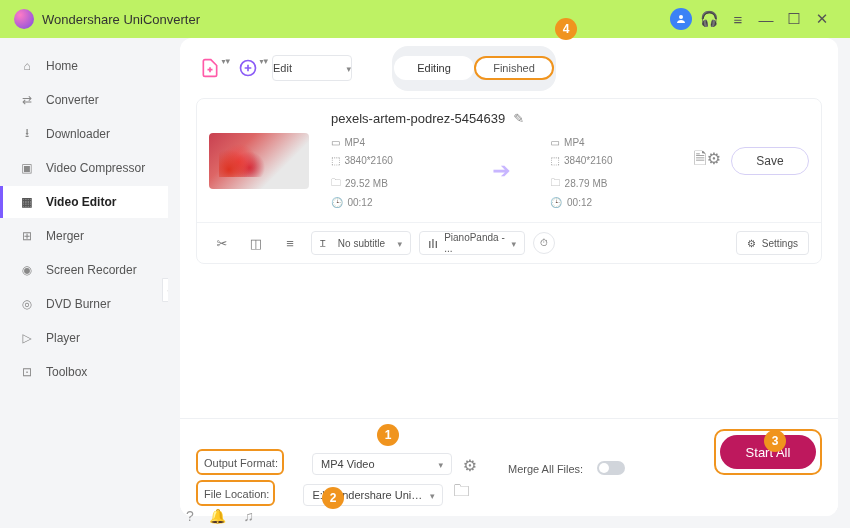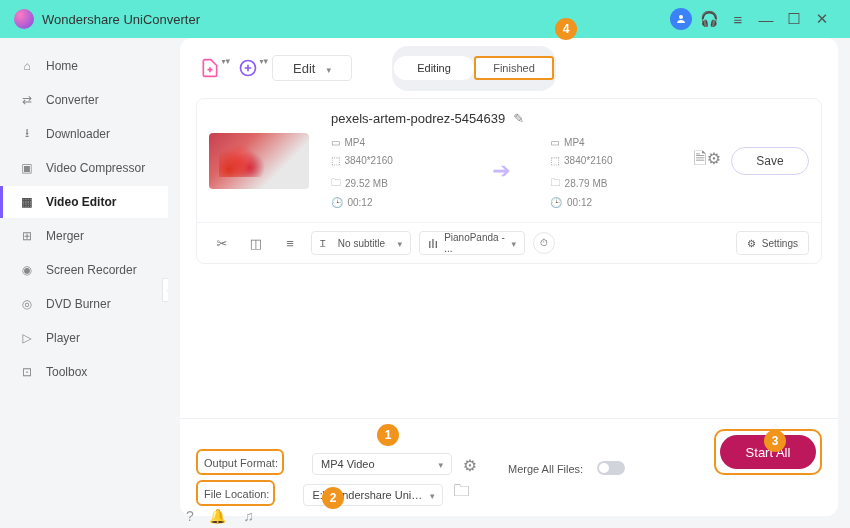--- a/index.html
+++ b/index.html
@@ -1,18 +1,18 @@
 <!DOCTYPE html>
 <html><head>
 <meta charset="utf-8">
 <style>
 * { box-sizing: border-box; margin: 0; padding: 0; font-family: -apple-system, BlinkMacSystemFont, "Segoe UI", Arial, sans-serif; }
 body { width: 850px; height: 528px; background: #f4f5f7; overflow: hidden; position: relative; }
 
-.titlebar { height: 38px; display: flex; align-items: center; padding: 1px 14px; background: #5eead4; }
+.titlebar { height: 38px; display: flex; align-items: center; padding: 1px 14px; background: #bef264; }
 .titlebar .logo { width: 20px; height: 20px; border-radius: 50%; background: radial-gradient(circle at 30% 30%, #ff7ac5, #7b4de0); margin-right: 8px; }
 .titlebar .title { font-size: 13px; color: #333; font-weight: 500; }
 .titlebar .spacer { flex: 1; }
 .titlebar .tb-ic { width: 28px; height: 28px; display: flex; align-items: center; justify-content: center; color: #555; cursor: pointer; font-size: 15px; }
 .titlebar .avatar { width: 22px; height: 22px; border-radius: 50%; background: #3b82f6; display: flex; align-items: center; justify-content: center; color: #fff; font-size: 12px; margin-right: 4px; }
 
 .appbody { display: flex; height: 490px; }
 
 .sidebar { width: 168px; background: #f4f5f7; padding-top: 12px; position: relative; }
 .side-item { height: 32px; display: flex; align-items: center; padding: 0 18px; font-size: 12px; color: #555; cursor: pointer; margin-bottom: 2px; }
@@ -22,25 +22,25 @@
 .collapse-handle { position: absolute; right: -8px; top: 240px; width: 14px; height: 24px; background: #fff; border: 1px solid #e5e7eb; border-radius: 0 6px 6px 0; display: flex; align-items: center; justify-content: center; font-size: 10px; color: #888; cursor: pointer; }
 
 .main { flex: 1; background: #f4f5f7; display: flex; flex-direction: column; position: relative; }
 .mainbox { margin: 0 12px 12px 12px; background: #fff; border-radius: 12px; flex: 1; display: flex; flex-direction: column; overflow: hidden; }
 
 .toolbar { height: 60px; display: flex; align-items: center; padding: 0 16px; gap: 10px; }
 .tb-btn { width: 28px; height: 28px; border-radius: 6px; display: flex; align-items: center; justify-content: center; position: relative; cursor: pointer; }
 .tb-btn.pink { color: #ff5aa8; }
 .tb-btn.purple { color: #8b5cf6; }
 .tb-btn .car { font-size: 8px; color: #888; position: absolute; right: -6px; top: 2px; }
-.edit-dd { width: 80px; height: 26px; border: 1px solid #e5e7eb; border-radius: 4px; font-size: 13px; display: flex; align-items: center; padding: 0 20px; justify-content: space-between; color: #444; cursor: pointer; background: #fff; }
+.edit-dd { width: 80px; height: 26px; border: 1px solid #e5e7eb; border-radius: 4px; font-size: 11px; display: flex; align-items: center; padding: 0 0; justify-content: space-between; color: #444; cursor: pointer; background: #fff; }
 .tab-strip { margin-left: 30px; display: flex; background: #eef0f3; border-radius: 16px; height: 45px; align-items: center; padding: 2px; }
 .tab { width: 80px; height: 24px; border-radius: 14px; display: flex; align-items: center; justify-content: center; font-size: 11px; color: #555; cursor: pointer; }
 .tab.active { background: #fff; color: #333; }
-.tab.finished { border: 2px solid #f0941e; border-radius: 3px; background: #fff; }
+.tab.finished { border: 2px solid #f0941e; border-radius: 12px; background: #fff; }
 
 .card { margin: 0 16px; border: 1px solid #eef0f3; border-radius: 8px; }
 .card-top { display: flex; align-items: center; padding: 12px; gap: 22px; }
 .thumb { width: 100px; height: 56px; border-radius: 4px; background: linear-gradient(135deg, #c84050 0%, #d66 30%, #e8e8e8 70%); position: relative; overflow: hidden; }
 .thumb::after { content: ""; position: absolute; left: 10px; top: 6px; width: 50px; height: 38px; background: radial-gradient(circle at 20% 80%, #d32, transparent 20px), radial-gradient(circle at 40% 60%, #e44, transparent 18px), radial-gradient(circle at 60% 75%, #c23, transparent 16px); }
 .info { flex: 1; }
 .fname { font-size: 13px; color: #333; margin-bottom: 6px; display: flex; align-items: center; gap: 8px; }
 .fname .editic { color: #888; cursor: pointer; }
 .metarow { display: flex; align-items: center; gap: 40px; }
 .metacol { display: flex; flex-direction: column; gap: 4px; }

